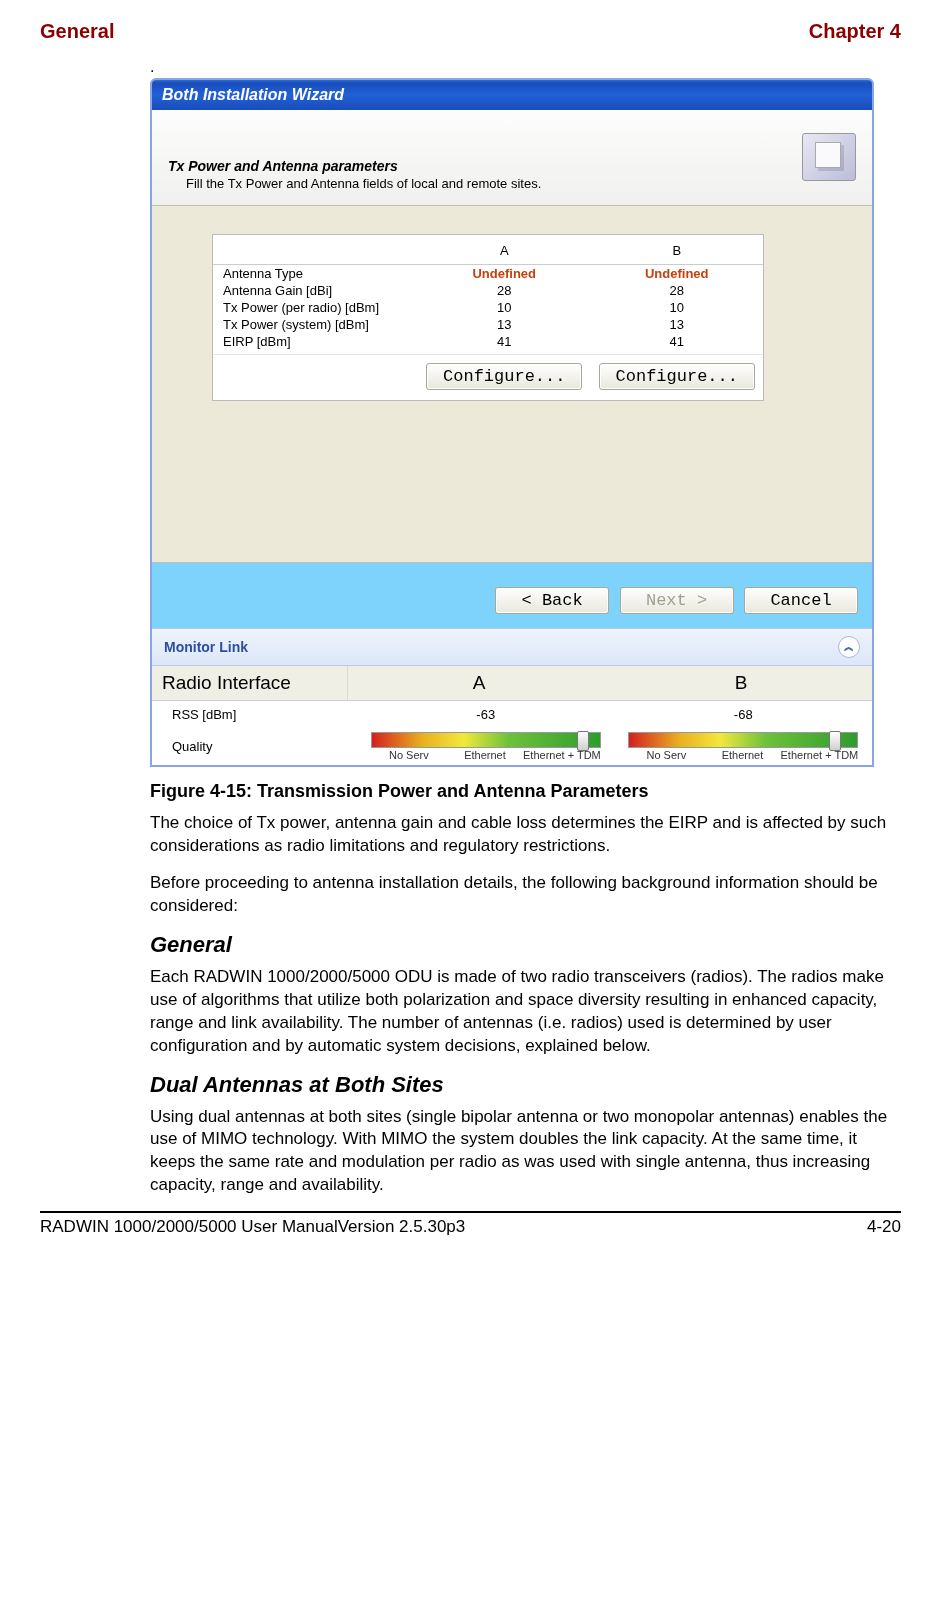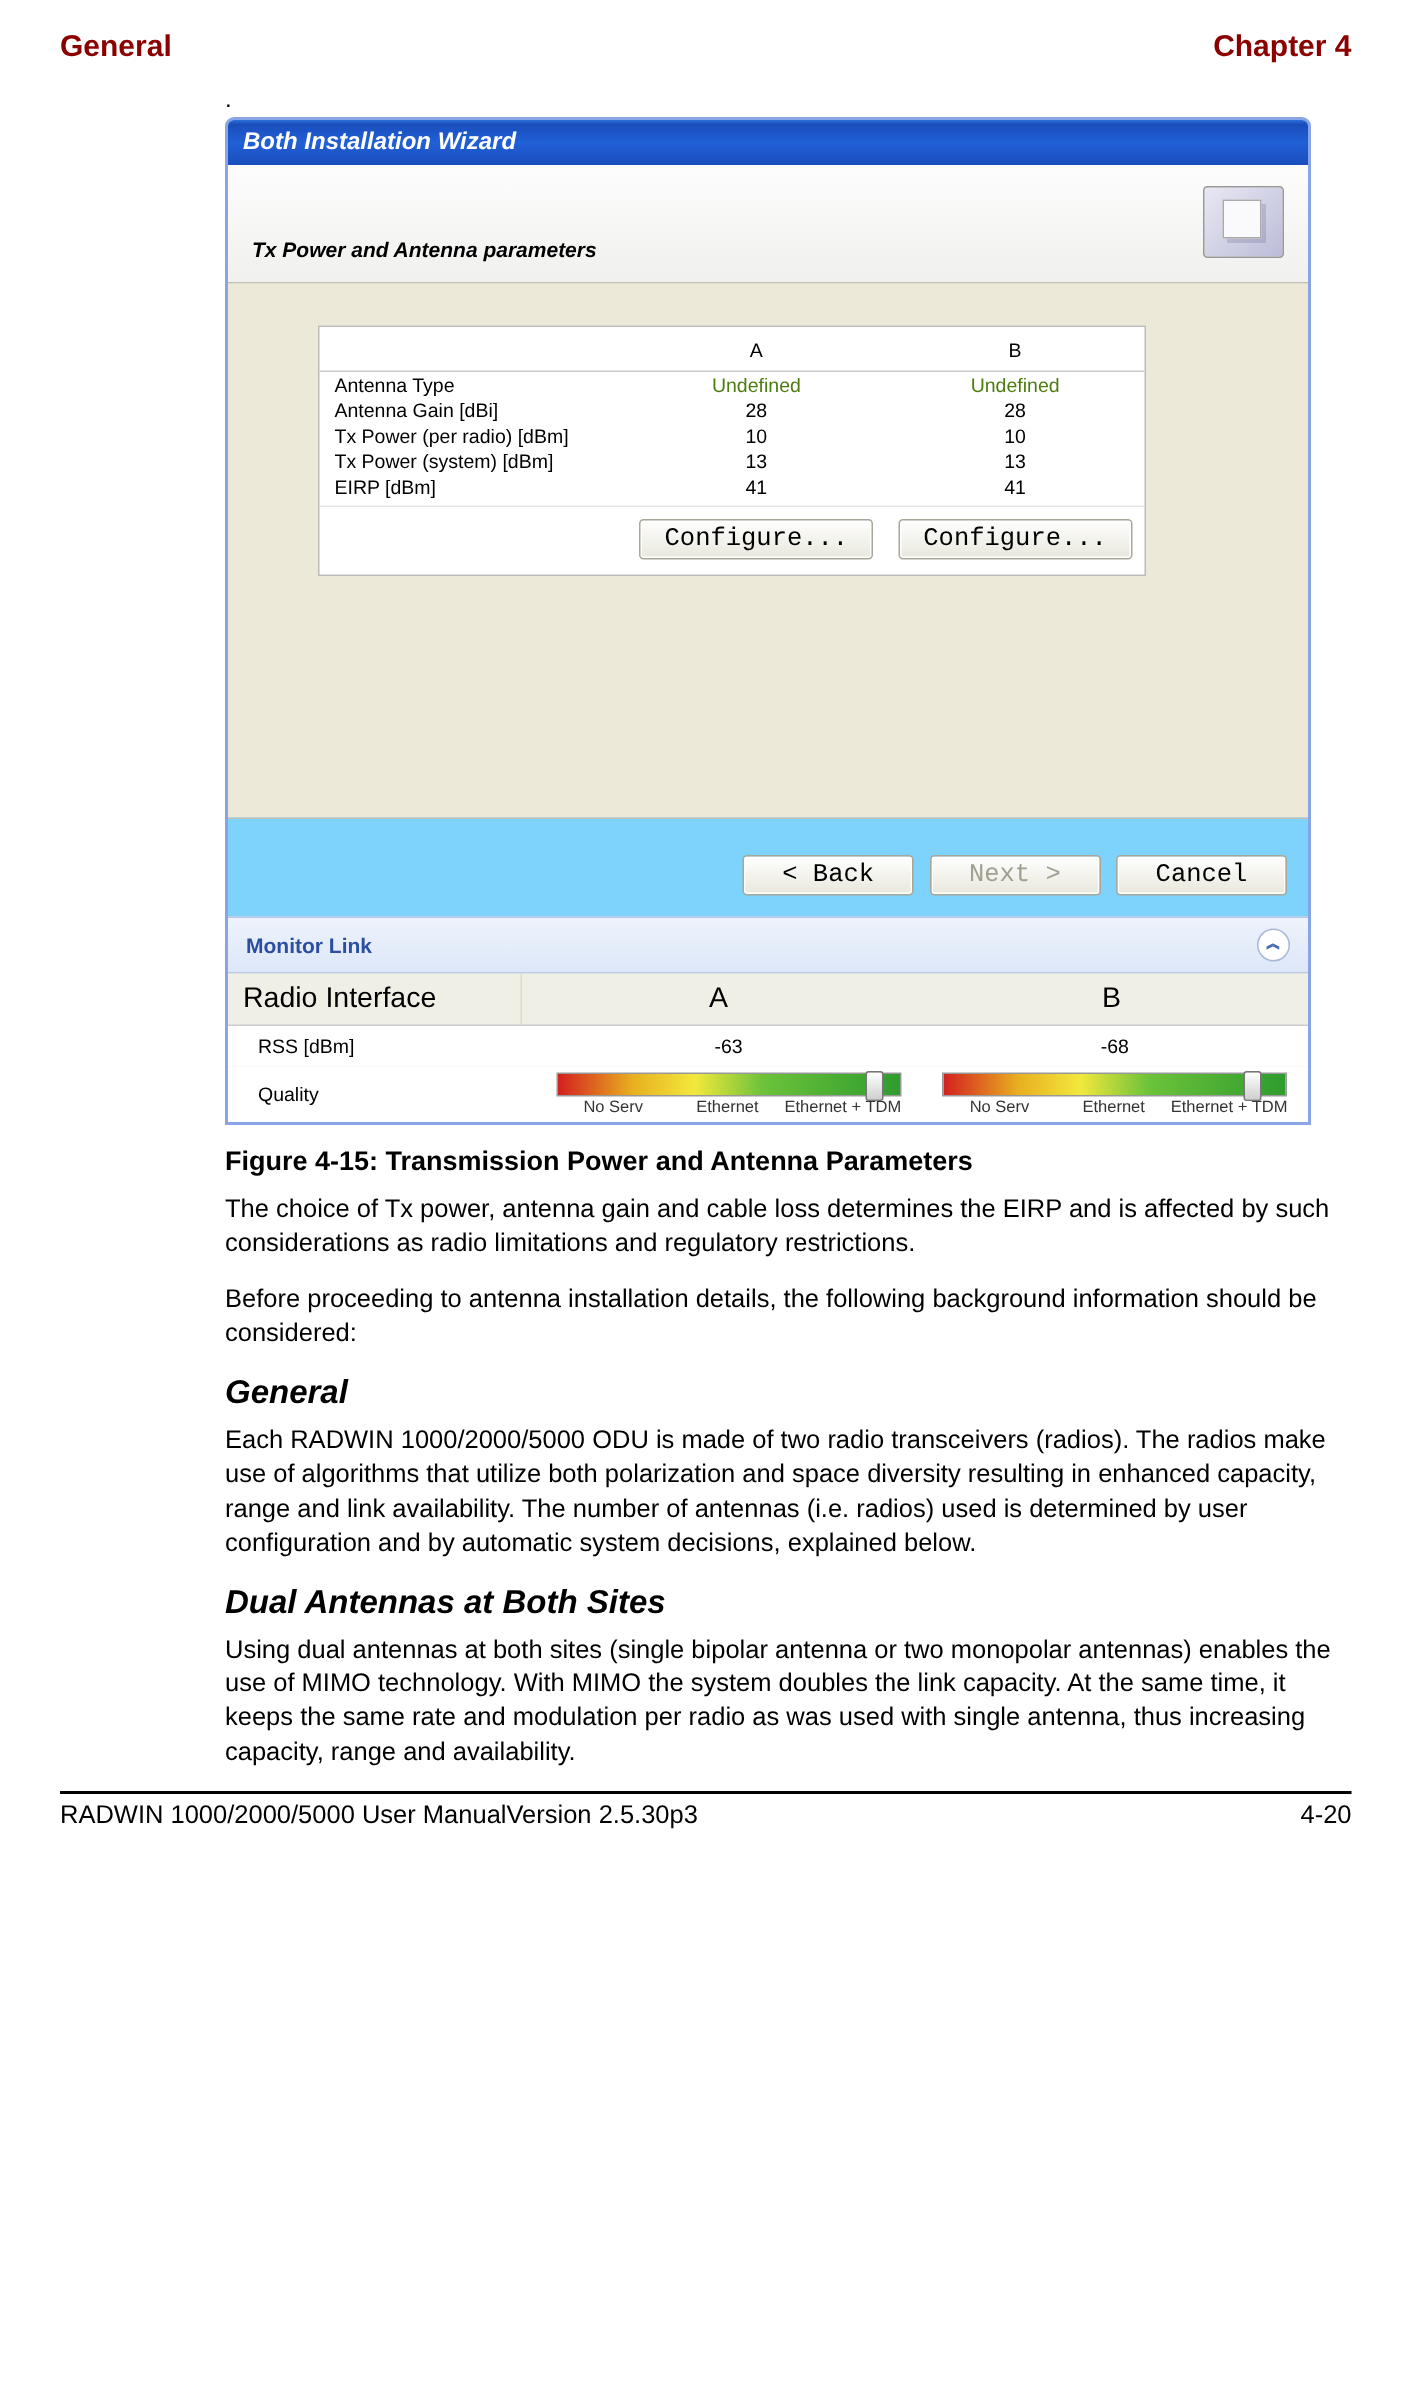--- a/index.html
+++ b/index.html
@@ -98,21 +98,21 @@
     padding: 8px 0 6px 0;
   }
   .param-head .label-col { width: 205px; }
   .param-head .col { flex: 1; text-align: center; }
   .param-row {
     display: flex;
     padding: 1px 0 1px 10px;
   }
   .param-row .label-col { width: 195px; text-align: left; }
   .param-row .col { flex: 1; text-align: center; }
-  .undef { color: #4d7c0f; }
+  .undef { color: #c2410c; font-weight: bold; }
   .btn-row {
     display:flex;
     padding: 8px 0 10px 0;
     border-top: 1px solid #e5e5e5;
     margin-top: 4px;
   }
   .btn-row .label-col { width: 205px; }
   .btn-row .col { flex:1; text-align:center; }
   .winbtn {
     display:inline-block;
@@ -241,20 +241,21 @@
 
 <div class="content-area">
   <div class="dot">.</div>
 
   <div class="window">
     <div class="titlebar">Both Installation Wizard</div>
 
     <div class="wizard-header">
       <div class="wizard-header-text">
         <div class="wizard-title">Tx Power and Antenna parameters</div>
+        <div class="wizard-sub">Fill the Tx Power and Antenna fields of local and remote sites.</div>
       </div>
       <div class="wizard-icon"></div>
     </div>
 
     <div class="body-area">
       <div class="param-box">
         <div class="param-head">
           <div class="label-col"></div>
           <div class="col">A</div>
           <div class="col">B</div>

